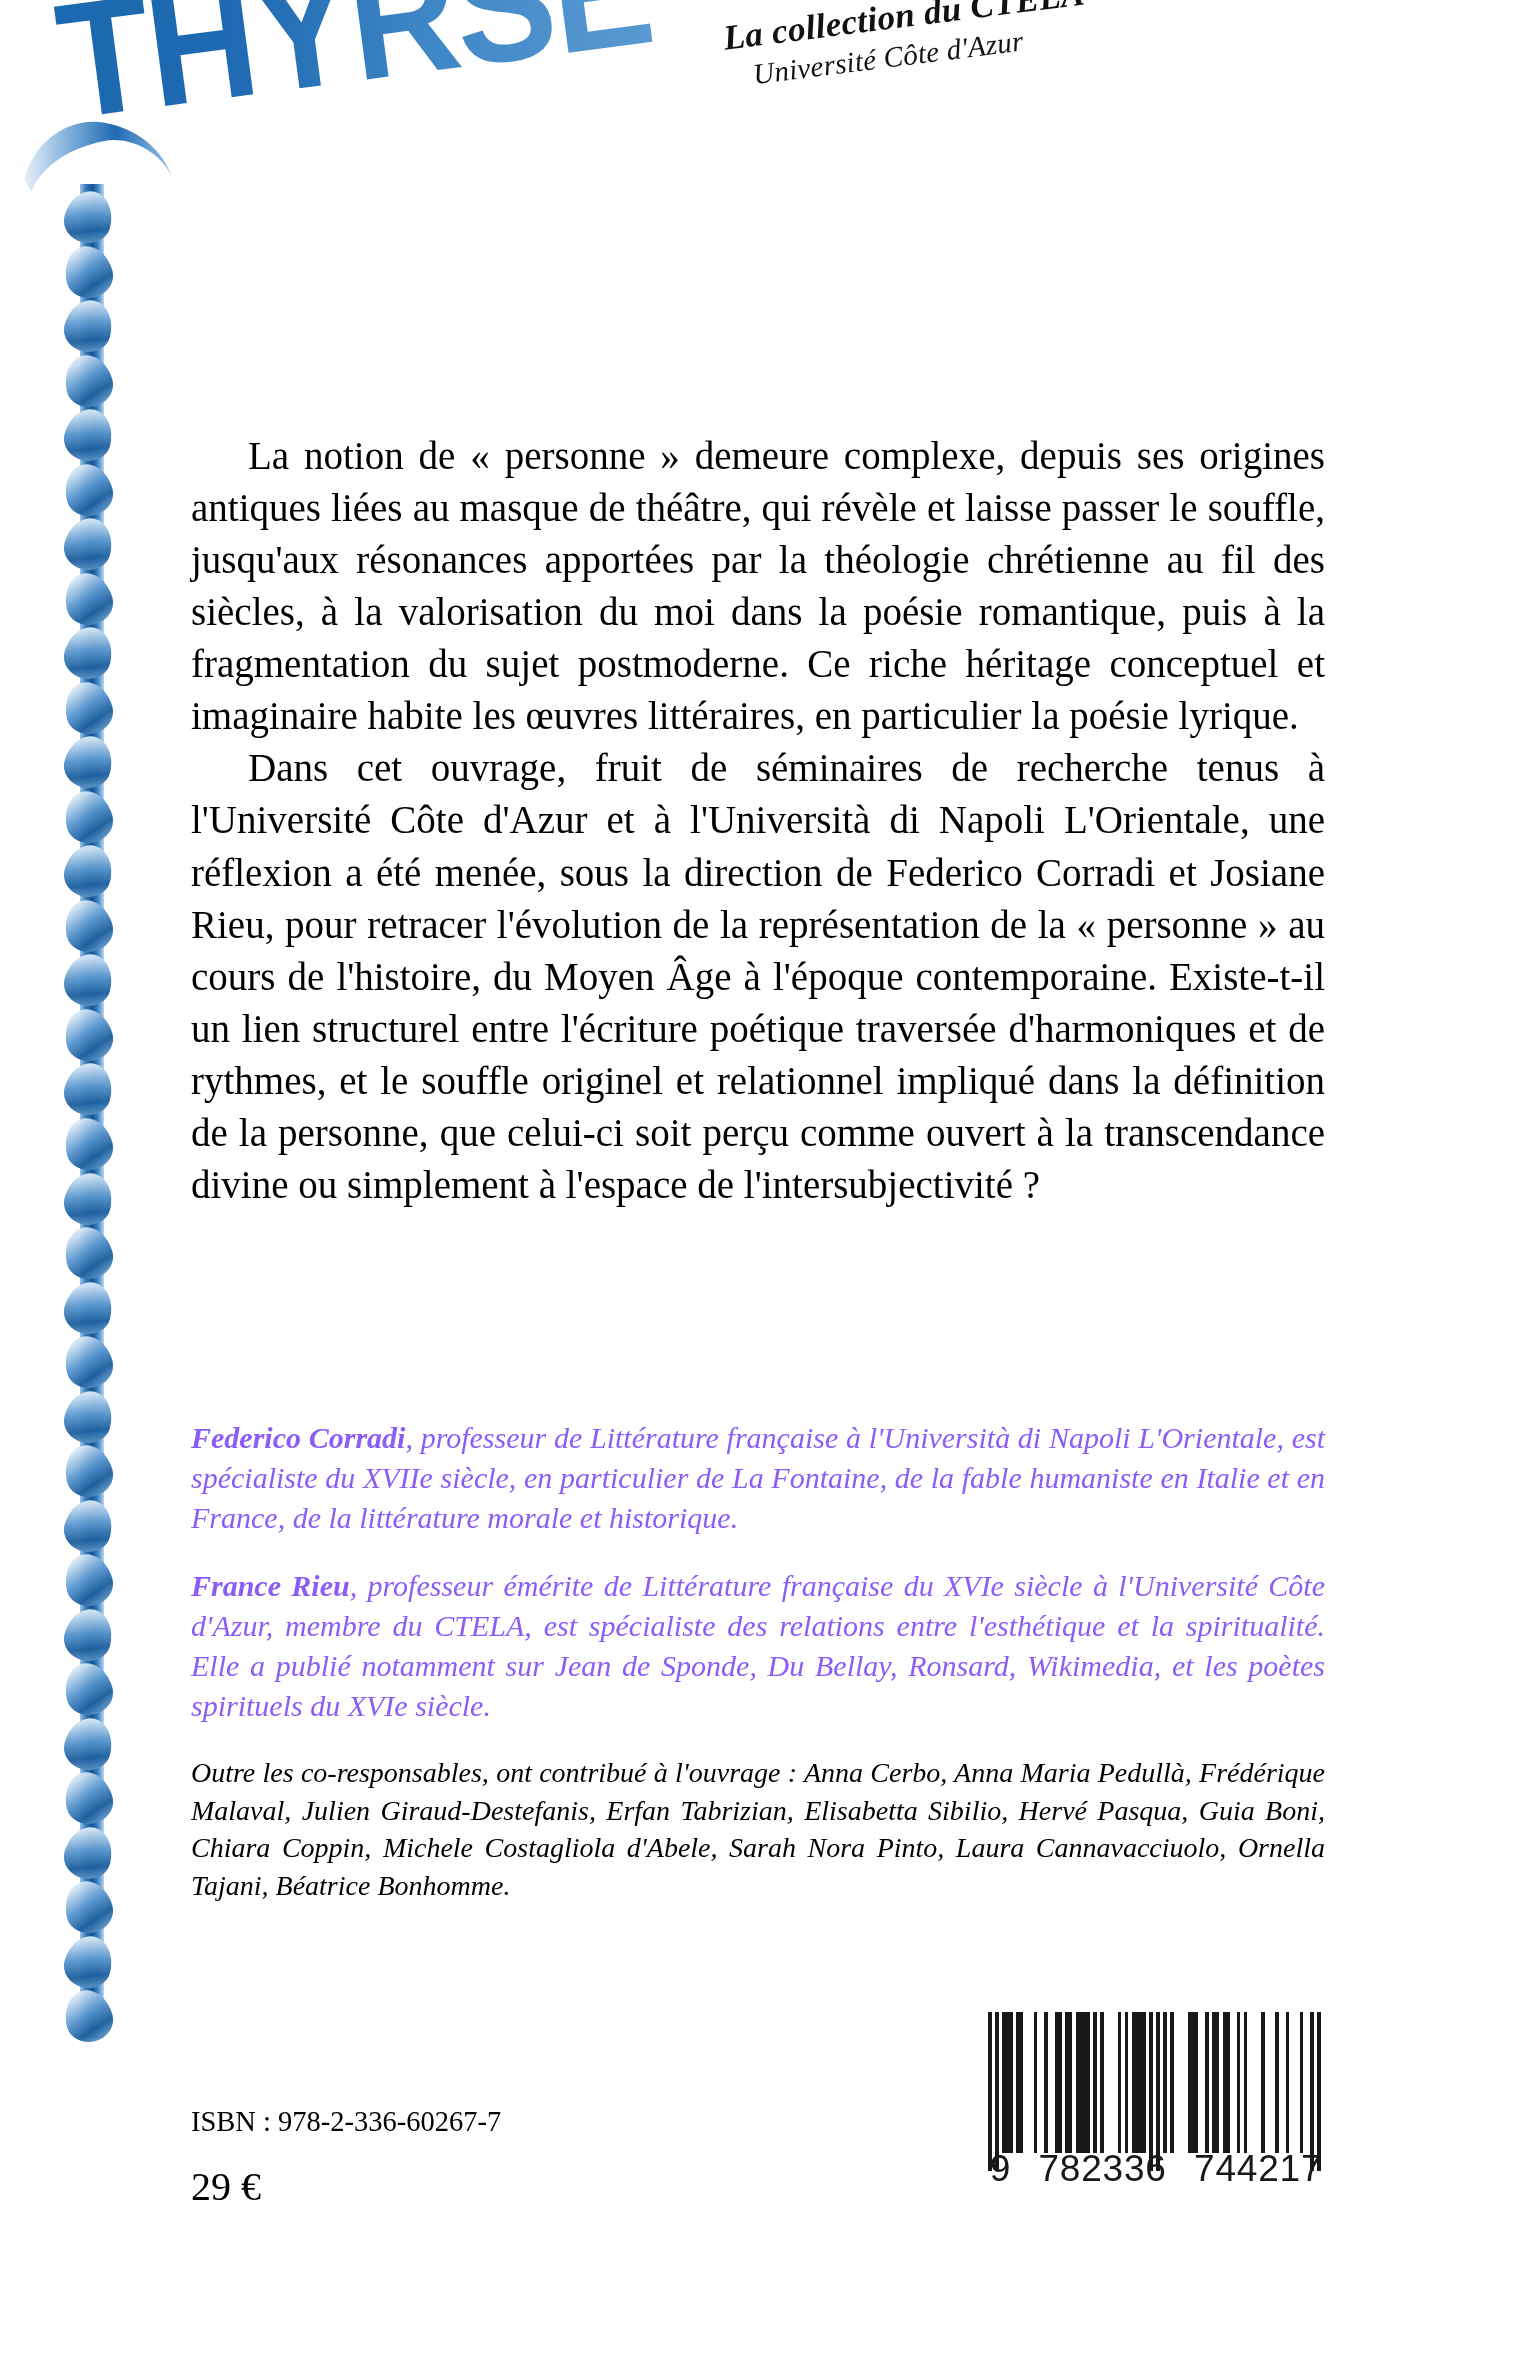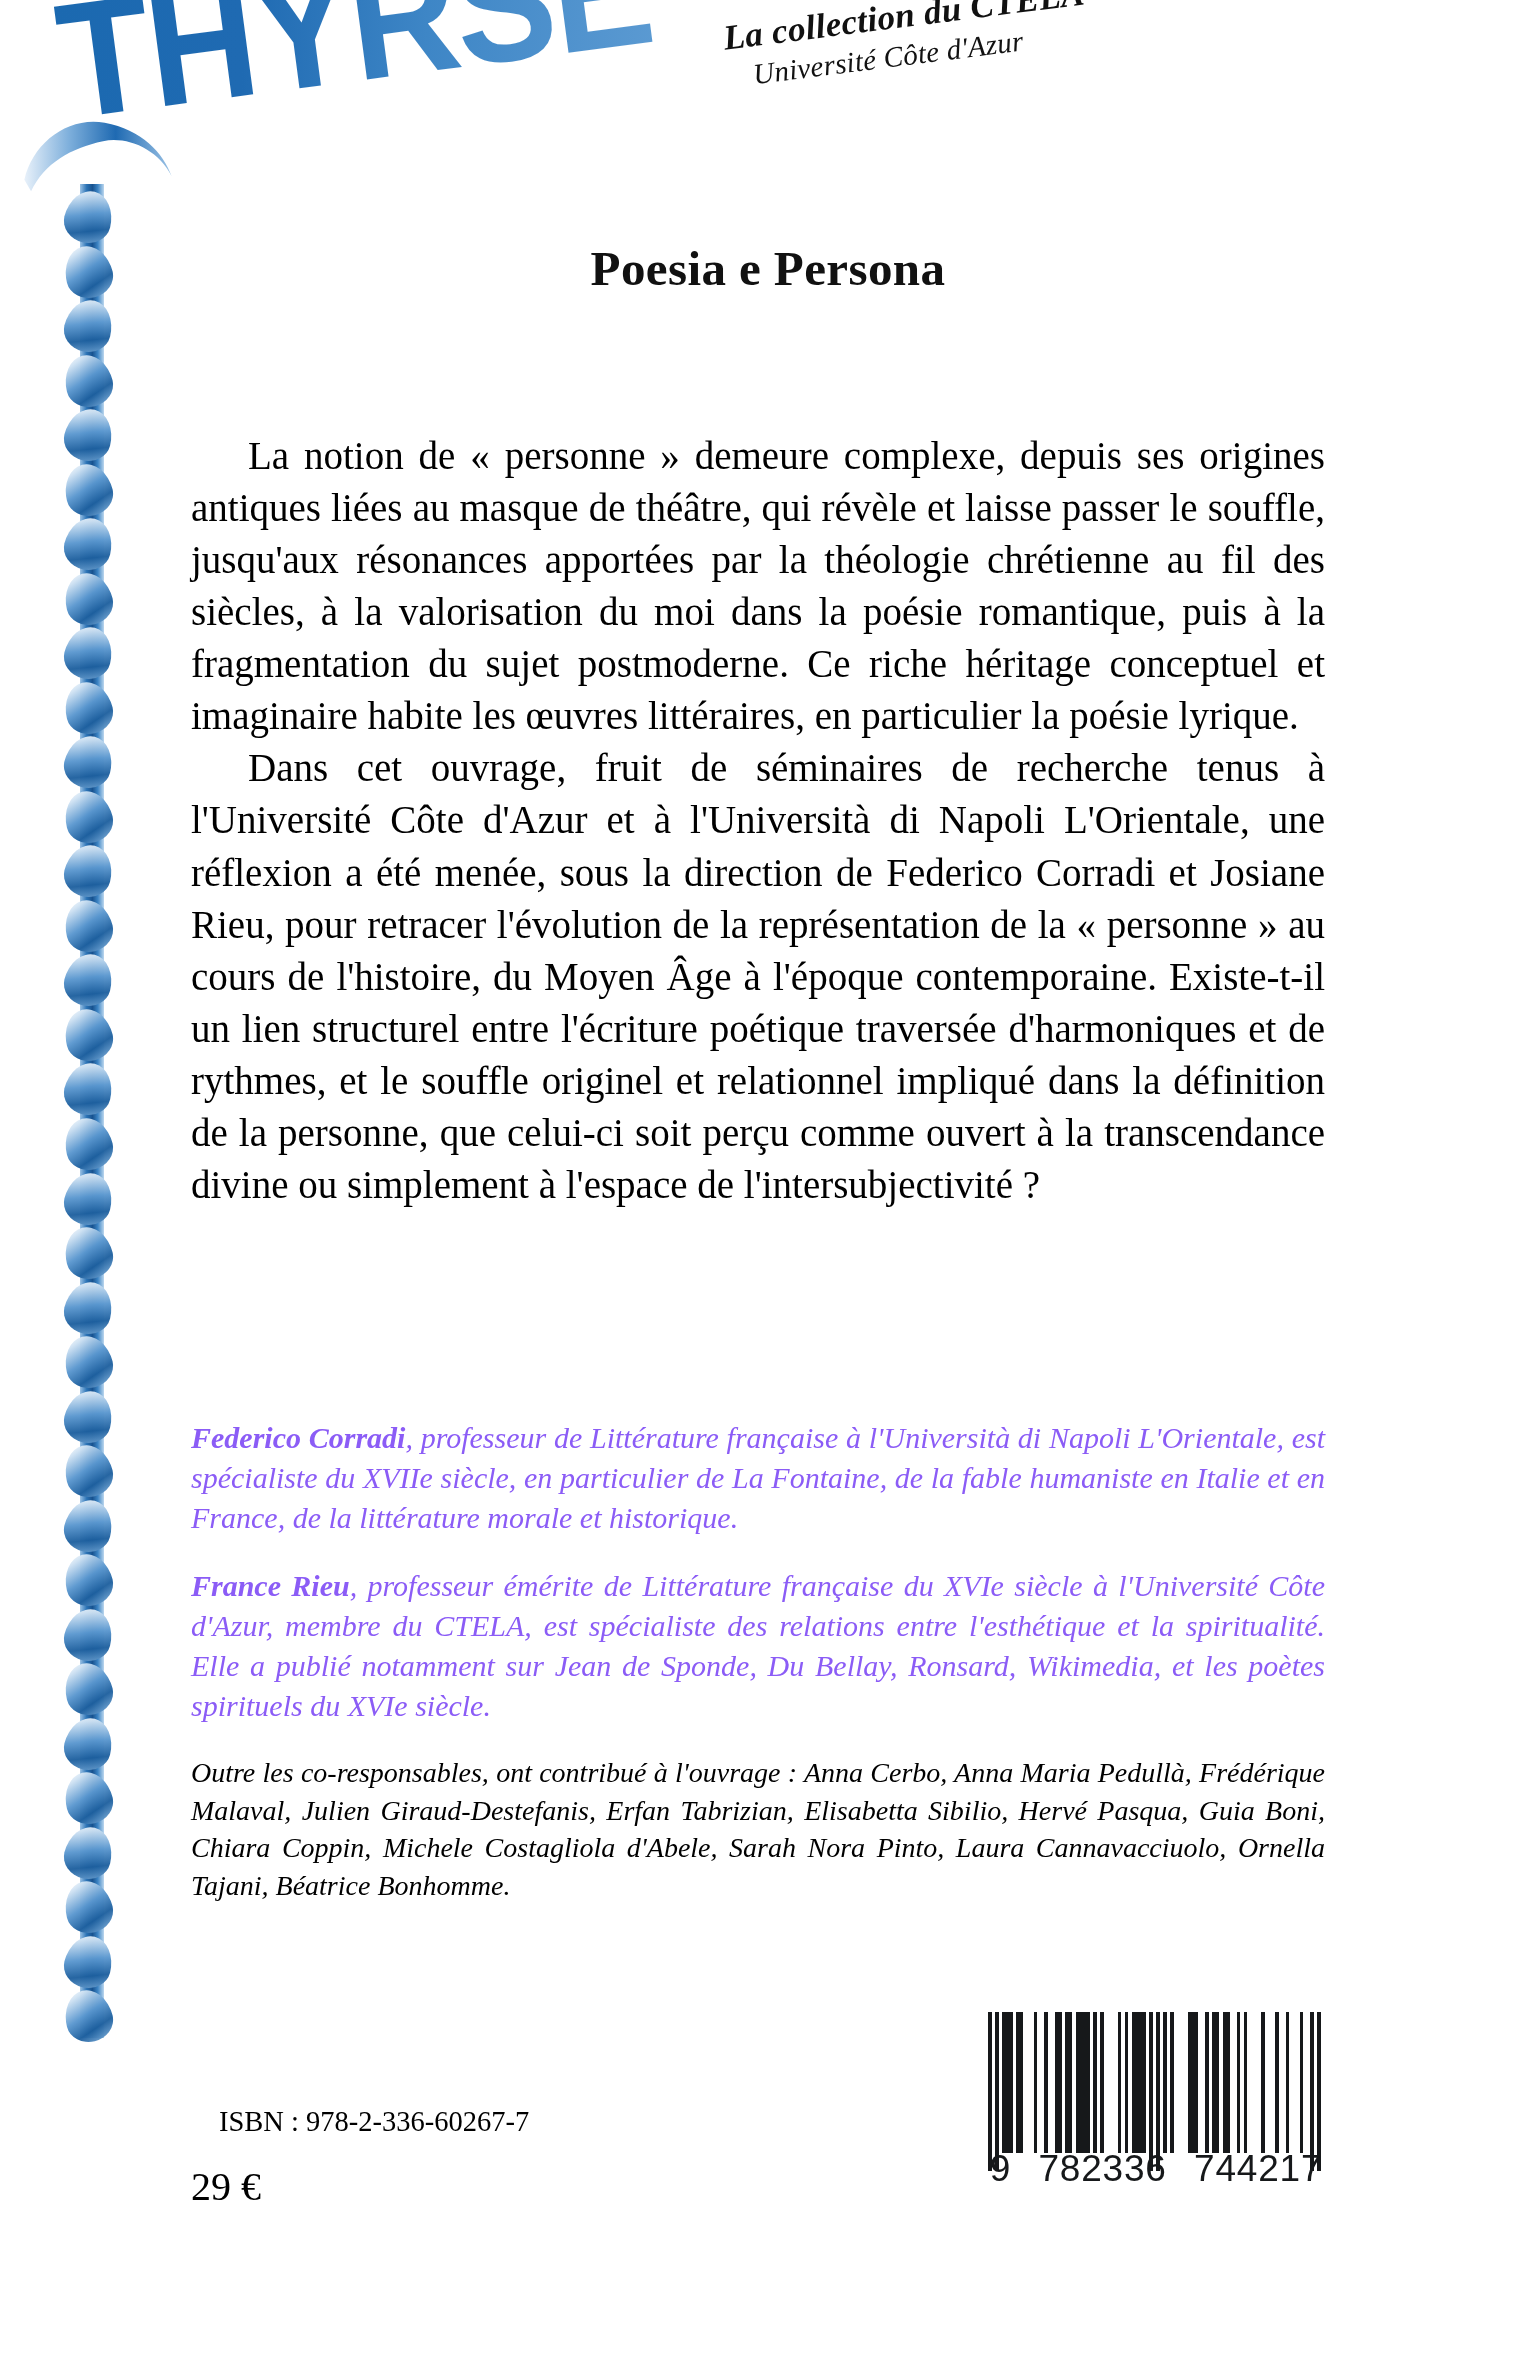--- a/index.html
+++ b/index.html
@@ -169,21 +169,20 @@
     color: #000000;
     white-space: nowrap;
   }
   .isbn {
     position: absolute;
     left: 191px;
     top: 2106px;
     font-size: 28.5px;
     color: #000000;
     white-space: nowrap;
-    margin-left: 28px;
   }
   .price {
     position: absolute;
     left: 191px;
     top: 2163px;
     font-size: 40px;
     color: #000000;
     white-space: nowrap;
   }
 
@@ -281,21 +280,20 @@
       <div class="ribbon-seg" style="top: 1571px; transform: rotate(-14deg);"></div>
       <div class="ribbon-seg" style="top: 1626px; transform: rotate(14deg);"></div>
       <div class="ribbon-seg" style="top: 1680px; transform: rotate(-14deg);"></div>
       <div class="ribbon-seg" style="top: 1735px; transform: rotate(14deg);"></div>
       <div class="ribbon-seg" style="top: 1789px; transform: rotate(-14deg);"></div>
       <div class="ribbon-seg" style="top: 1844px; transform: rotate(14deg);"></div>
       <div class="ribbon-seg" style="top: 1898px; transform: rotate(-14deg);"></div>
     </div>
 
   <div class="title-block">
-    <div class="title-it">Poesia e Persona</div>
   </div>
 
   <div class="body-block">
     <p class="body-p">La notion de « personne » demeure complexe, depuis ses origines antiques liées au masque de théâtre, qui révèle et laisse passer le souffle, jusqu'aux résonances apportées par la théologie chrétienne au fil des siècles, à la valorisation du moi dans la poésie romantique, puis à la fragmentation du sujet postmoderne. Ce riche héritage conceptuel et imaginaire habite les œuvres littéraires, en particulier la poésie lyrique.</p>
     <p class="body-p">Dans cet ouvrage, fruit de séminaires de recherche tenus à l'Université Côte d'Azur et à l'Università di Napoli L'Orientale, une réflexion a été menée, sous la direction de Federico Corradi et Josiane Rieu, pour retracer l'évolution de la représentation de la « personne » au cours de l'histoire, du Moyen Âge à l'époque contemporaine. Existe-t-il un lien structurel entre l'écriture poétique traversée d'harmoniques et de rythmes, et le souffle originel et relationnel impliqué dans la définition de la personne, que celui-ci soit perçu comme ouvert à la transcendance divine ou simplement à l'espace de l'intersubjectivité ?</p>
   </div>
 
   <div class="bios">
     <p class="bio">
       <b>Federico Corradi</b><span>, professeur de Littérature française à l'Università di Napoli L'Orientale, est spécialiste du XVIIe siècle, en particulier de La Fontaine, de la fable humaniste en Italie et en France, de la littérature morale et historique.</span>

